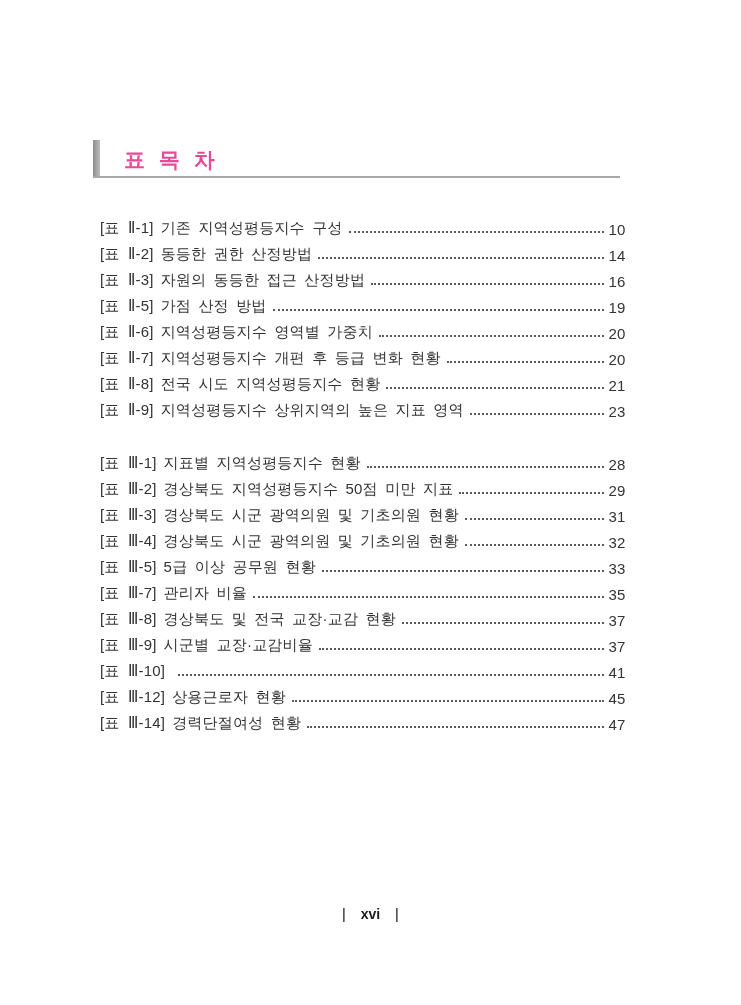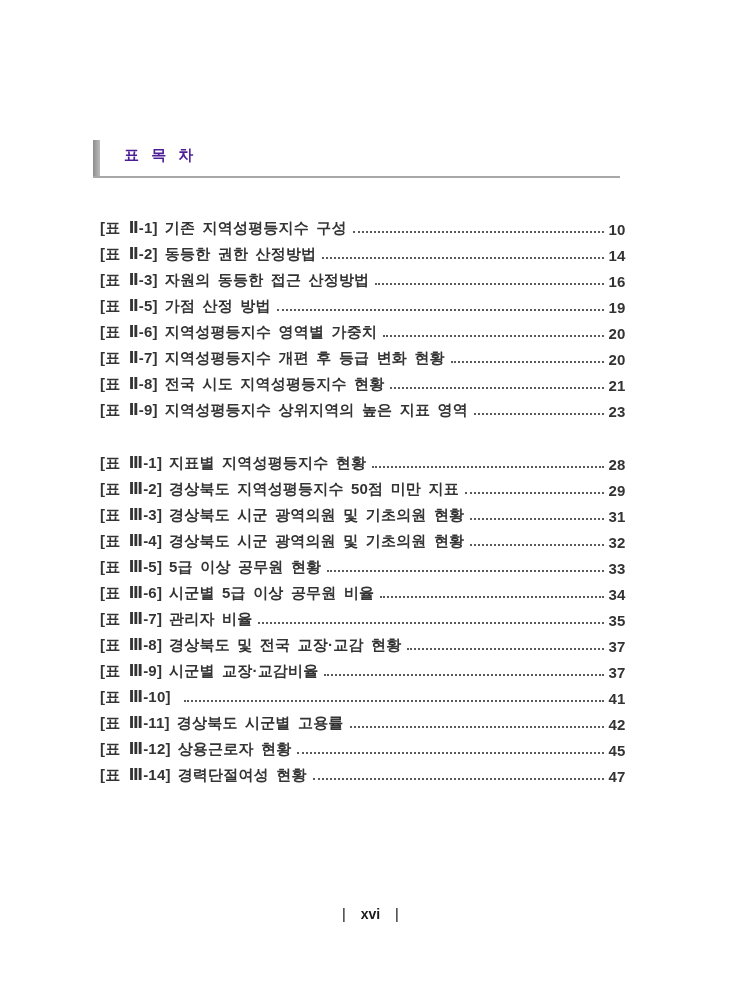--- a/index.html
+++ b/index.html
@@ -19,25 +19,25 @@
     left: 93px;
     top: 140px;
     width: 7px;
     height: 37px;
     background: linear-gradient(to right, #8d8d8d, #bdbdbd);
   }
   .page-title {
     position: absolute;
     left: 124px;
     top: 146px;
-    font-size: 15px;
+    font-size: 21px;
     font-weight: bold;
     letter-spacing: 2px;
     word-spacing: 4px;
-    color: #4c1d95;
+    color: #ec4899;
   }
   .title-underline {
     position: absolute;
     left: 93px;
     top: 176px;
     width: 527px;
     height: 2px;
     background: #a8a8a8;
   }
 
@@ -49,21 +49,20 @@
     width: 527px;
   }
   .toc-section + .toc-section { margin-top: 27px; }
   .toc-row {
     display: flex;
     align-items: flex-end;
     height: 26px;
     font-size: 15px;
     letter-spacing: 0.2px;
     color: #333333;
-    font-weight: bold;
   }
   .toc-label {
     white-space: nowrap;
     word-spacing: 4px;
     margin-right: 7px;
   }
   .toc-title {
     white-space: nowrap;
     word-spacing: 3px;
   }
@@ -190,26 +189,20 @@
     <span class="toc-page">32</span>
   </div>
 
   <div class="toc-row">
     <span class="toc-label">[표 Ⅲ-5]</span>
     <span class="toc-title">5급 이상 공무원 현황</span>
     <span class="toc-leader"></span>
     <span class="toc-page">33</span>
   </div>
 
-  <div class="toc-row">
-    <span class="toc-label">[표 Ⅲ-6]</span>
-    <span class="toc-title">시군별 5급 이상 공무원 비율</span>
-    <span class="toc-leader"></span>
-    <span class="toc-page">34</span>
-  </div>
 
   <div class="toc-row">
     <span class="toc-label">[표 Ⅲ-7]</span>
     <span class="toc-title">관리자 비율</span>
     <span class="toc-leader"></span>
     <span class="toc-page">35</span>
   </div>
 
   <div class="toc-row">
     <span class="toc-label">[표 Ⅲ-8]</span>
@@ -224,26 +217,20 @@
     <span class="toc-leader"></span>
     <span class="toc-page">37</span>
   </div>
 
   <div class="toc-row">
     <span class="toc-label">[표 Ⅲ-10]</span>
     <span class="toc-leader"></span>
     <span class="toc-page">41</span>
   </div>
 
-  <div class="toc-row">
-    <span class="toc-label">[표 Ⅲ-11]</span>
-    <span class="toc-title">경상북도 시군별 고용률</span>
-    <span class="toc-leader"></span>
-    <span class="toc-page">42</span>
-  </div>
 
   <div class="toc-row">
     <span class="toc-label">[표 Ⅲ-12]</span>
     <span class="toc-title">상용근로자 현황</span>
     <span class="toc-leader"></span>
     <span class="toc-page">45</span>
   </div>
 
 
   <div class="toc-row">

